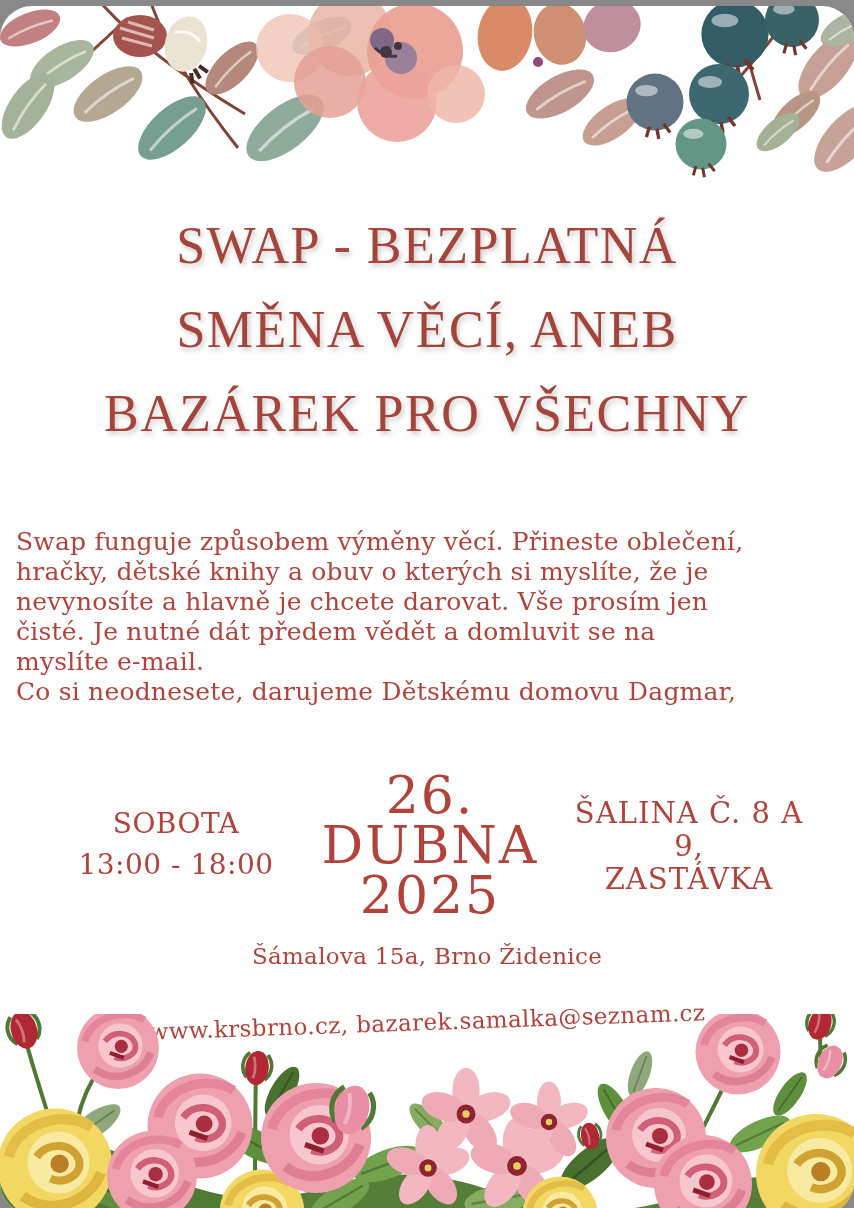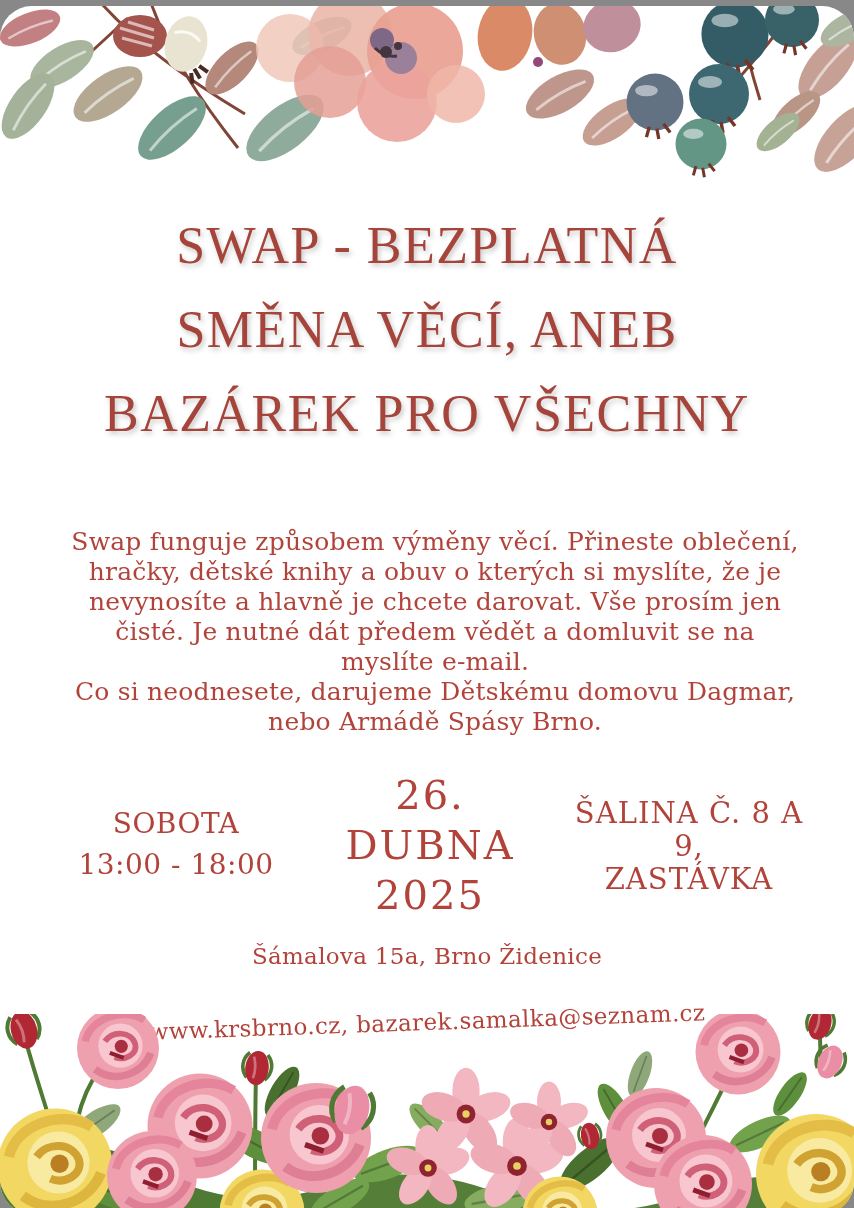--- a/index.html
+++ b/index.html
@@ -13,26 +13,26 @@
   .deco-top{top:0;}
   .deco-bottom{bottom:0;}
   .title-block{
     position:absolute;top:198px;left:0;right:0;text-align:center;
     font-family:"Liberation Serif", serif;
     font-size:52px;line-height:84px;letter-spacing:1.5px;
     color:#a5443a;font-weight:500;
     text-shadow:2px 3px 5px rgba(60,60,60,0.28);
   }
   .desc-block{
-    position:absolute;top:521px;left:16px;right:0;text-align:center;
+    position:absolute;top:521px;left:16px;right:0;
     font-size:25px;line-height:30px;color:#b2433a;letter-spacing:0.2px;
   }
   .col{position:absolute;text-align:center;color:#b2433a;}
   .col-day{left:48px;width:256px;top:797px;font-size:28px;line-height:41px;letter-spacing:0.5px;}
-  .col-date{left:312px;width:236px;top:764px;font-size:40px;line-height:50px;letter-spacing:2px;}
+  .col-date{left:312px;width:236px;top:764px;font-size:52px;line-height:50px;letter-spacing:2px;}
   .col-transport{left:556px;width:266px;top:791px;font-size:29px;line-height:33px;letter-spacing:1px;}
   .address-line{
     position:absolute;top:937px;left:0;right:0;text-align:center;
     font-size:23px;color:#b2433a;letter-spacing:0.3px;
   }
   .contact-line{
     position:absolute;top:1003px;left:0;right:0;text-align:center;
     font-size:23px;color:#b2433a;letter-spacing:0.4px;
     transform:rotate(-2deg);
   }
@@ -115,21 +115,20 @@
     <div>BAZÁREK PRO VŠECHNY</div>
   </div>
 
   <div class="desc-block">
     <div>Swap funguje způsobem výměny věcí. Přineste oblečení,</div>
     <div>hračky, dětské knihy a obuv o kterých si myslíte, že je</div>
     <div>nevynosíte a hlavně je chcete darovat. Vše prosím jen</div>
     <div>čisté. Je nutné dát předem vědět a domluvit se na</div>
     <div>myslíte e-mail.</div>
     <div>Co si neodnesete, darujeme Dětskému domovu Dagmar,</div>
-    <div>nebo Armádě Spásy Brno.</div>
   </div>
 
   <div class="col col-day">
     <div>SOBOTA</div>
     <div>13:00 - 18:00</div>
   </div>
 
   <div class="col col-date">
     <div>26.</div>
     <div>DUBNA</div>

